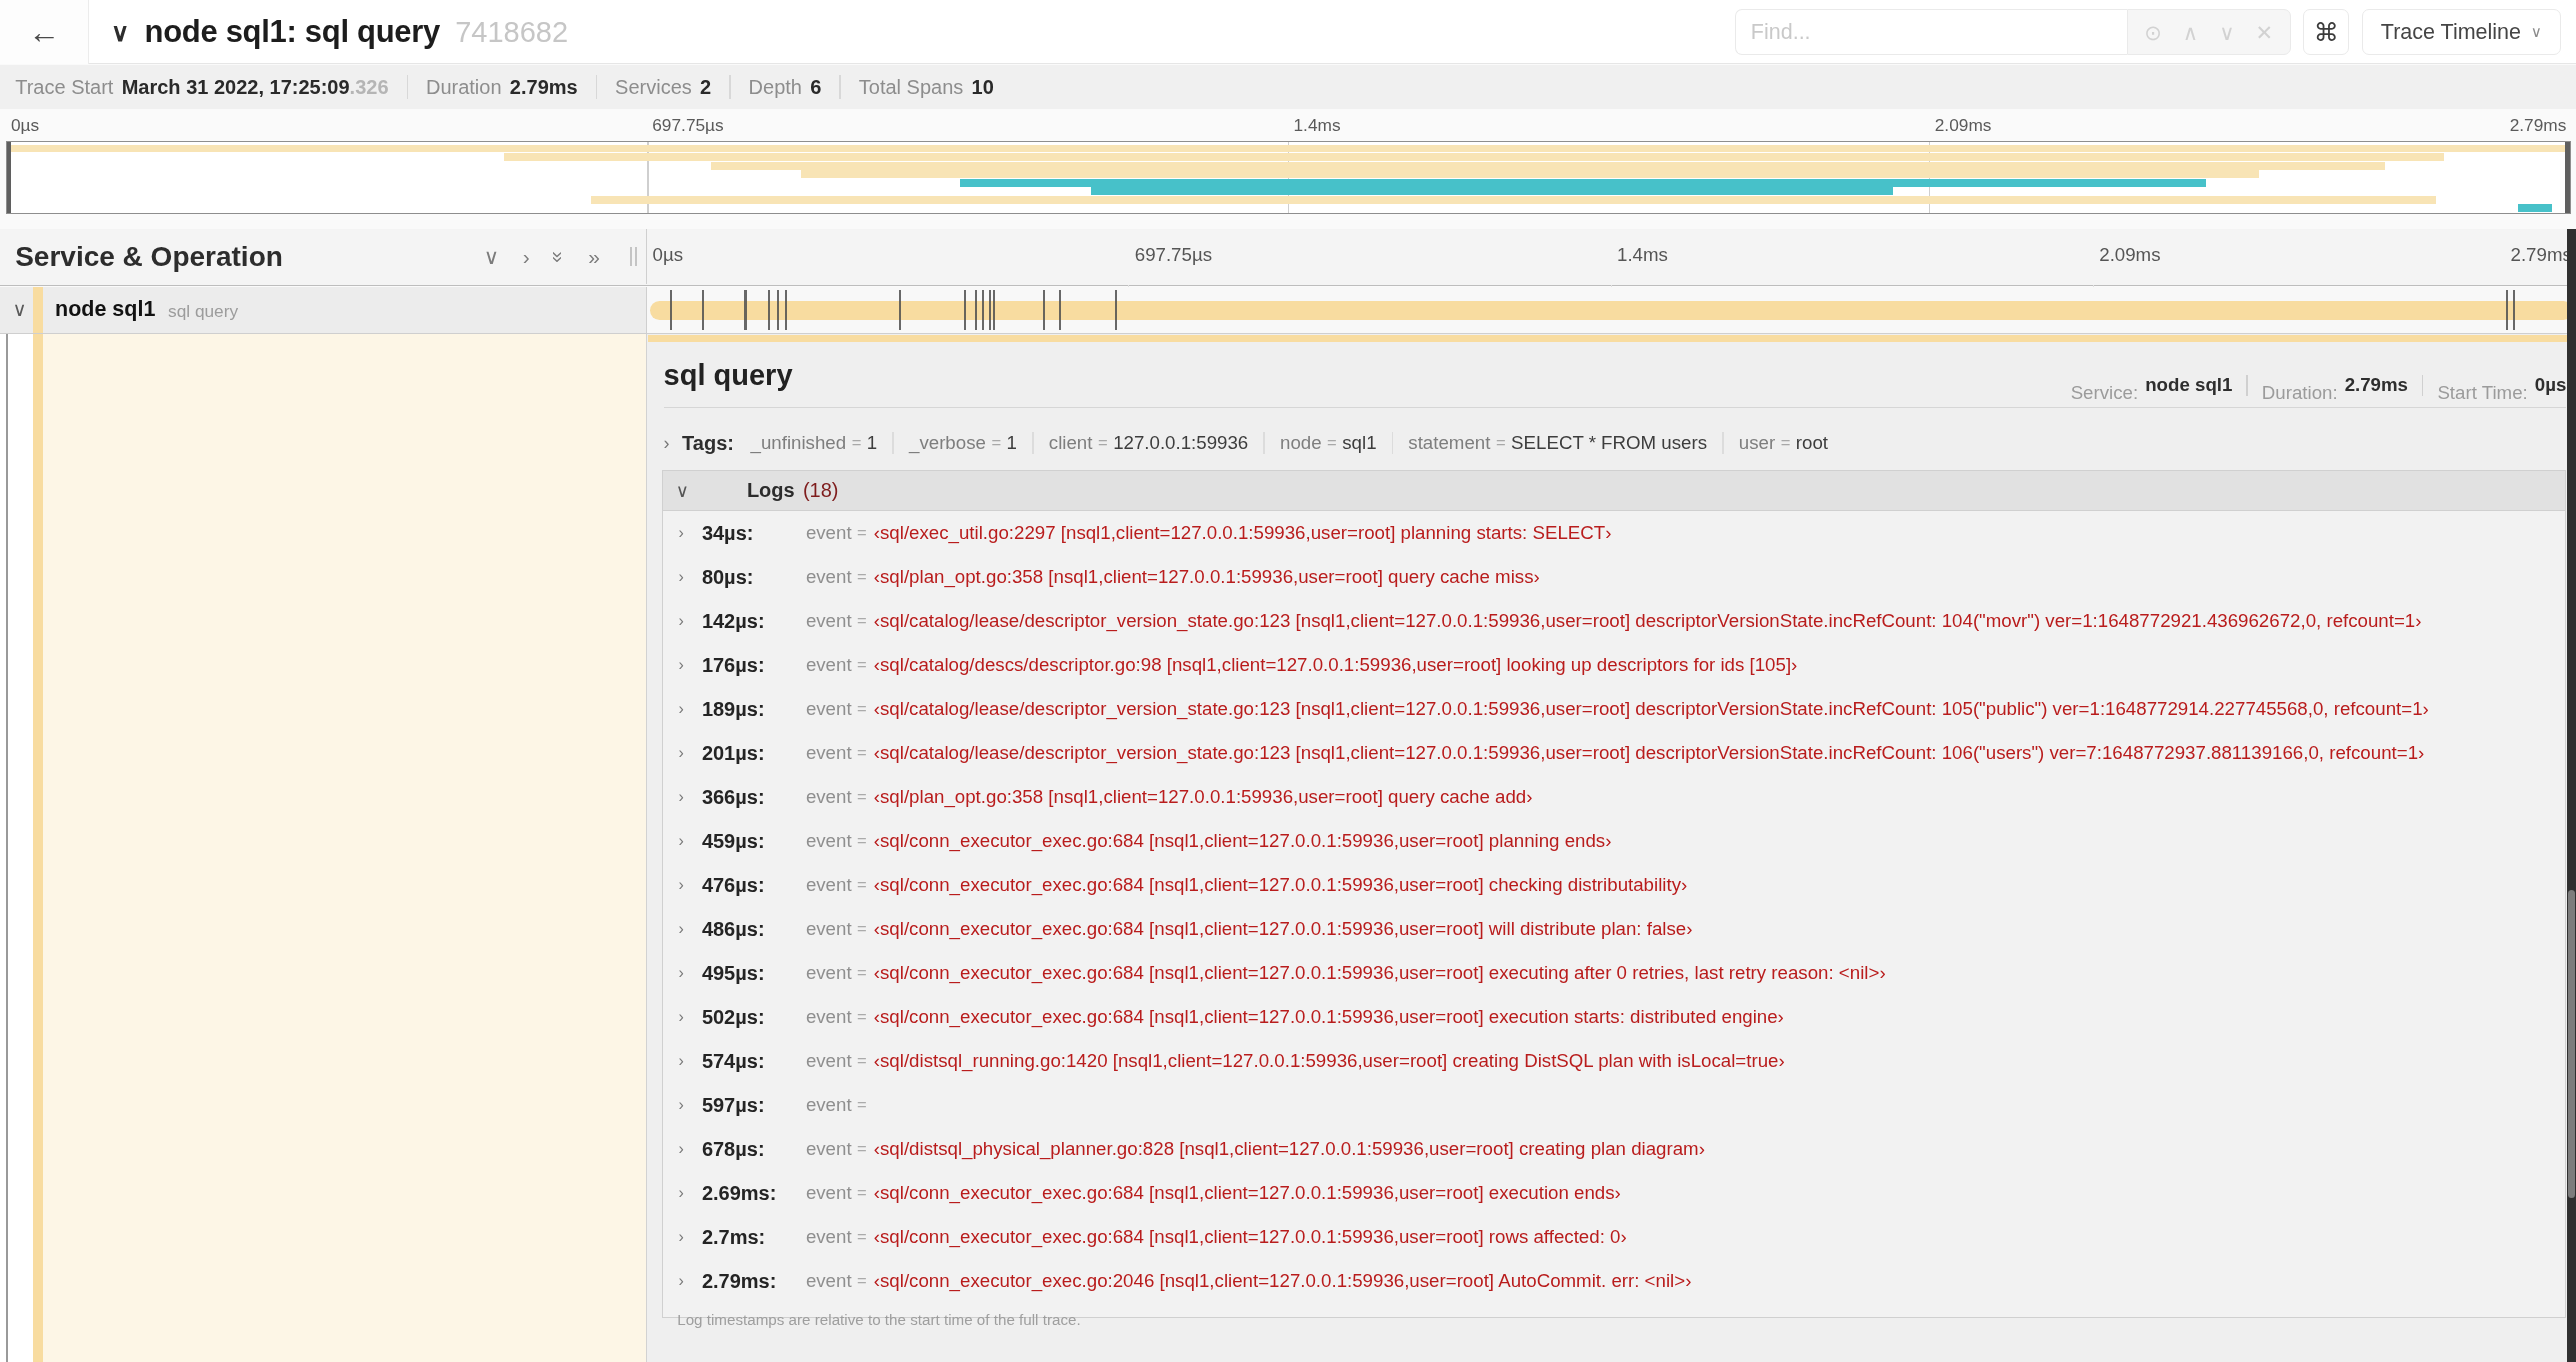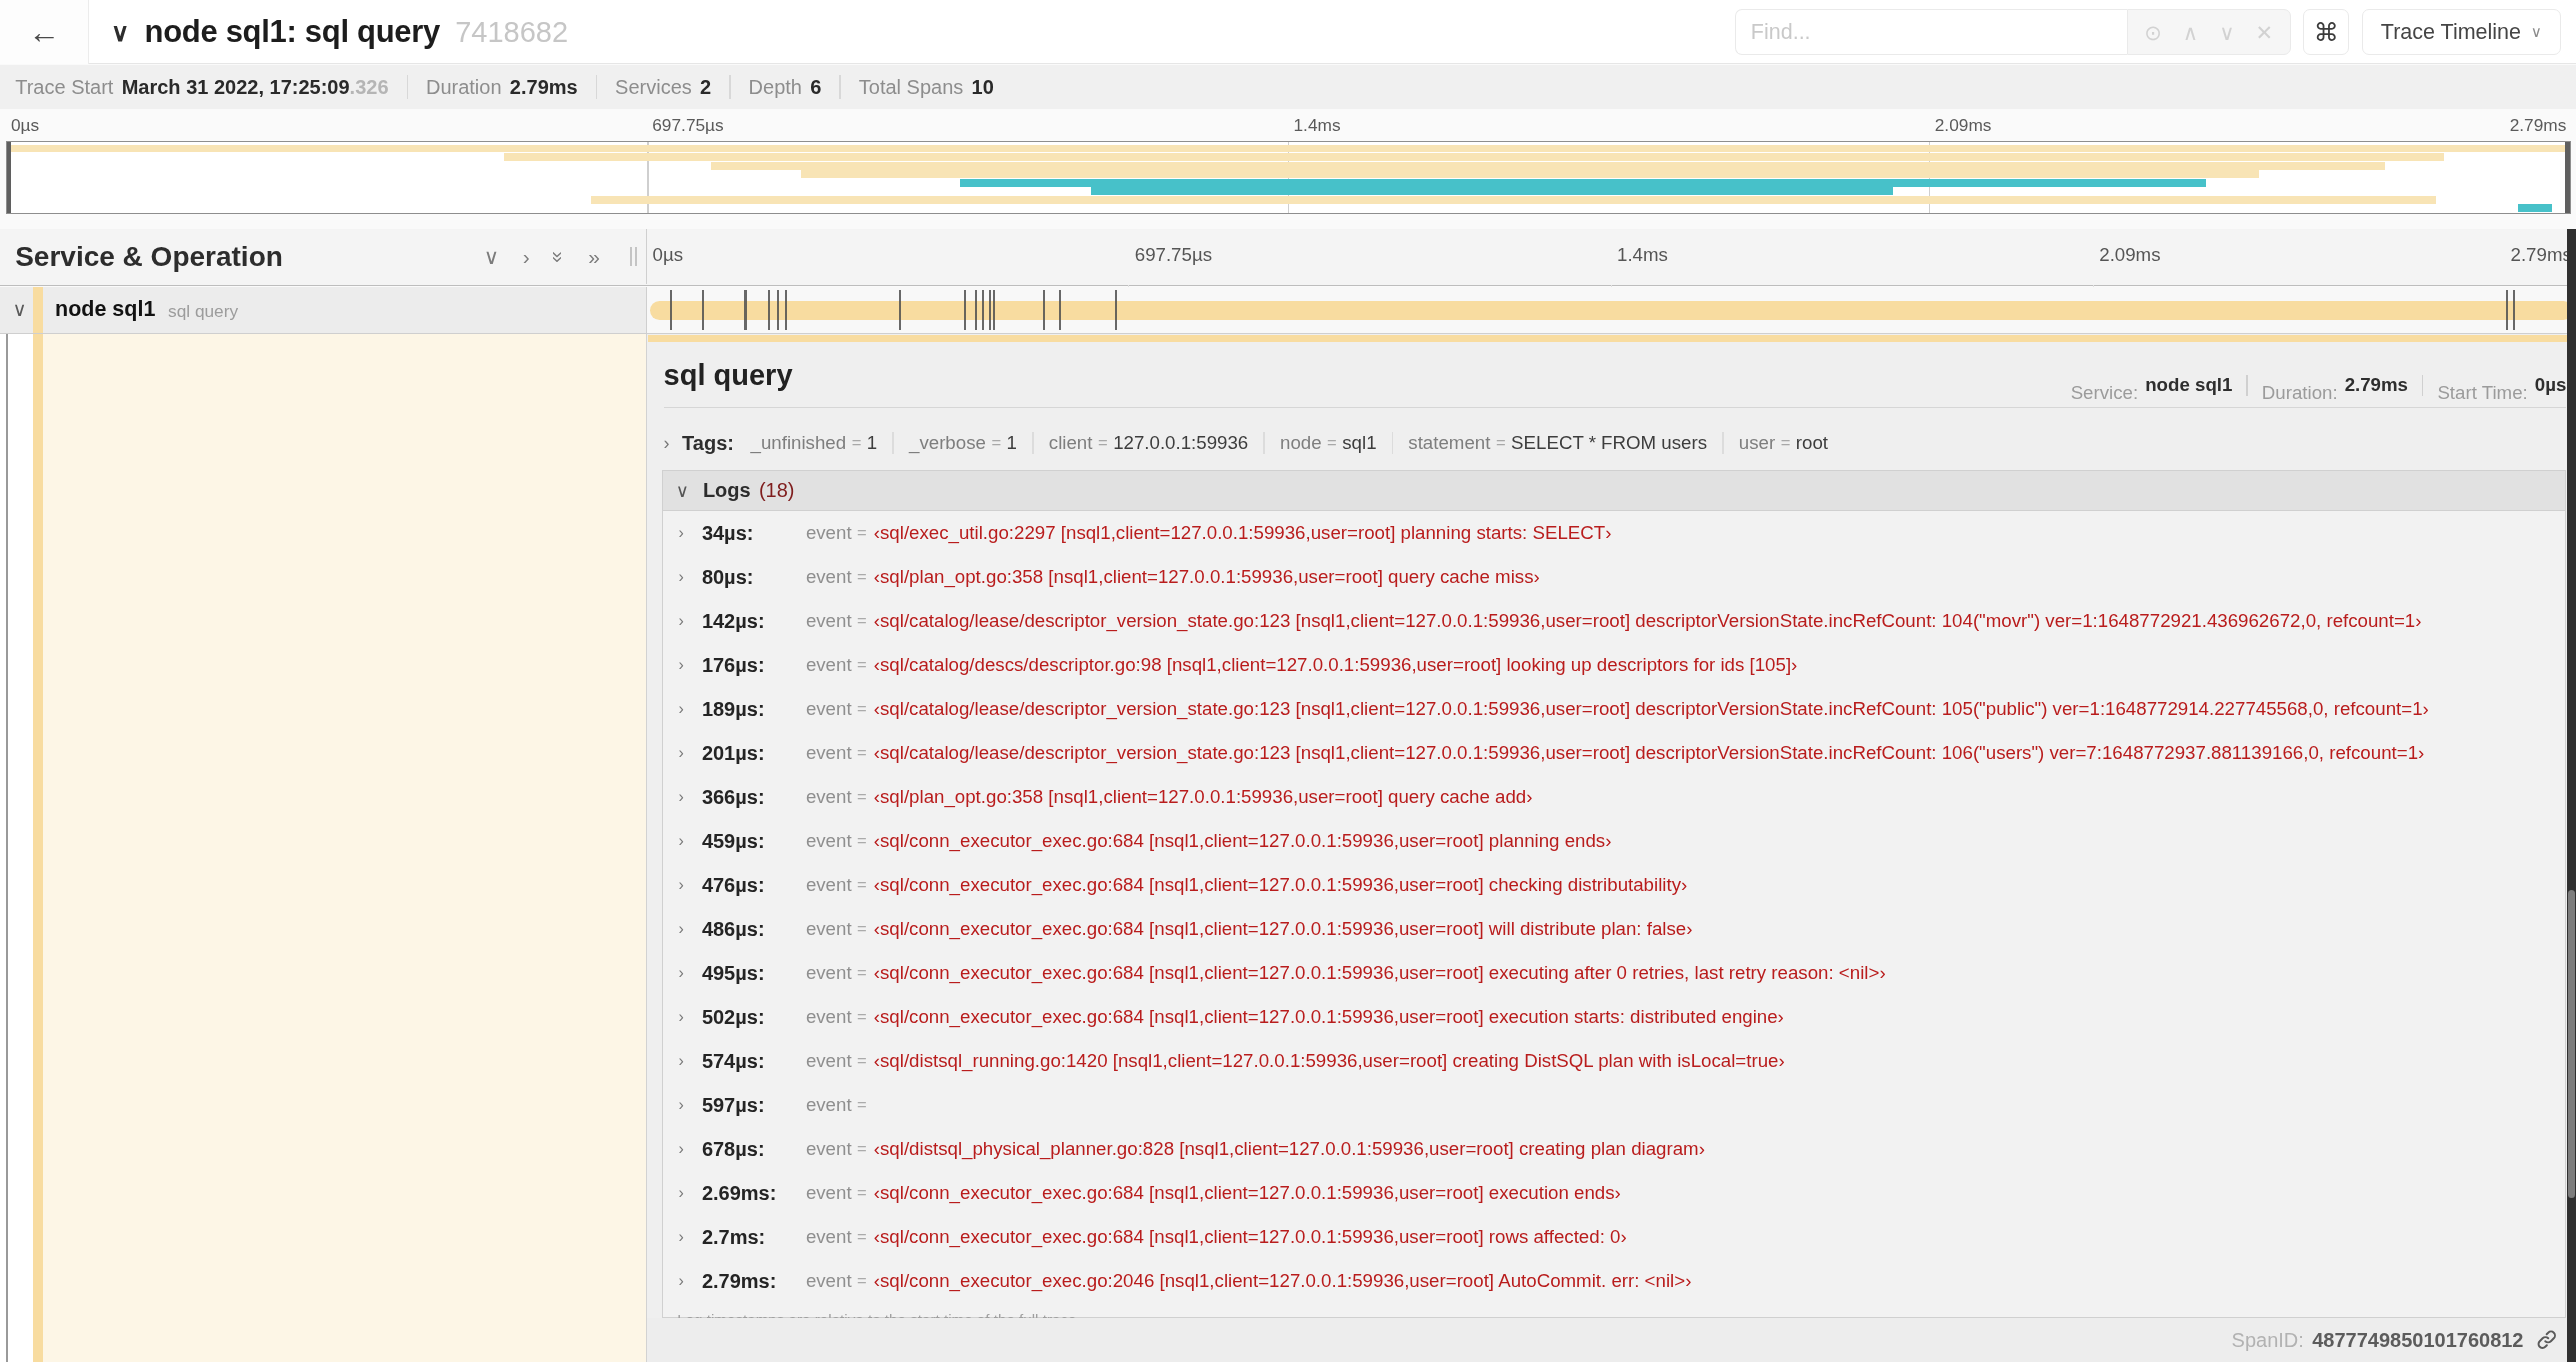--- a/index.html
+++ b/index.html
@@ -90,21 +90,21 @@
   #tags-label { font-weight:bold; color:#2e2e2e; margin-right:16.6px; font-size:20px; }
   .tag-pill { display:flex; align-items:center; }
   .tag-key { color:#7e7e7e; }
   .tag-eq { color:#a8a8a8; margin:0 5.5px; font-size:16.6px; }
   .tag-value { color:#3d3d3d; }
   .tag-sep { width:1.4px; height:22px; background:#dcdcdc; margin:0 15.2px; }
 
   #logs-box { position:absolute; left:15.2px; right:9.7px; top:136px; bottom:44px; border:1.4px solid #d0d0d0; background:#f2f2f2; }
   #logs-header { height:40px; background:#e1e1e1; border-bottom:1.4px solid #d0d0d0; display:flex; align-items:center; }
   #logs-chevron { color:#555; font-size:18px; margin:0 14px 0 12.5px; }
-  #logs-title { font-weight:bold; font-size:20px; color:#2c2c2c; margin-right:8.3px; }
+  #logs-title { font-weight:bold; font-size:20px; color:#2c2c2c; margin-right:8.3px;margin-left:44px; }
   #logs-count { font-size:20px; color:#7f1d1d; }
   #logs-list { position:relative; }
   .log-row { height:44px; display:flex; align-items:center; }
   .log-chevron { color:#7a7a7a; font-size:16px; margin:0 0 0 15.2px; width:23.5px; }
   .log-time { font-size:20px; font-weight:bold; color:#242424; width:104px; }
   .log-key { font-size:18.7px; color:#8f8f8f; margin-right:5.5px; }
   .log-eq { font-size:16.6px; color:#ababab; margin-right:7px; }
   .log-value { font-size:18.7px; color:#b91c1c; white-space:nowrap; }
   #logs-footer { height:33px; display:flex; align-items:center; padding-left:14px; font-size:15.2px; color:#9e9e9e; }
 
@@ -455,28 +455,18 @@
           <span class="log-chevron">›</span>
           <span class="log-time">2.79ms:</span>
           <span class="log-key">event</span>
           <span class="log-eq">=</span>
           <span class="log-value">‹sql/conn_executor_exec.go:2046 [nsql1,client=127.0.0.1:59936,user=root] AutoCommit. err: &lt;nil&gt;›</span>
         </div>
       </div>
     <div id="logs-footer">Log timestamps are relative to the start time of the full trace.</div>
   </div>
 
-  <div id="spanid-row">
-    <span id="spanid-label">SpanID:</span>
-    <span id="spanid-value">4877749850101760812</span>
-    <span id="link-icon">
-      <svg width="23.5" height="23.5" viewBox="0 0 24 24" fill="none" stroke="#5a5a5a" stroke-width="2" stroke-linecap="round">
-        <path d="M10.5 13.5a4 4 0 0 0 5.7 0l3-3a4 4 0 0 0-5.7-5.7l-1.6 1.6"></path>
-        <path d="M13.5 10.5a4 4 0 0 0-5.7 0l-3 3a4 4 0 0 0 5.7 5.7l1.6-1.6"></path>
-      </svg>
-    </span>
-  </div>
 </div>
 
 <div id="scrollbar">
   <div id="scrollbar-thumb"></div>
 </div>
 
 
 </body></html>

